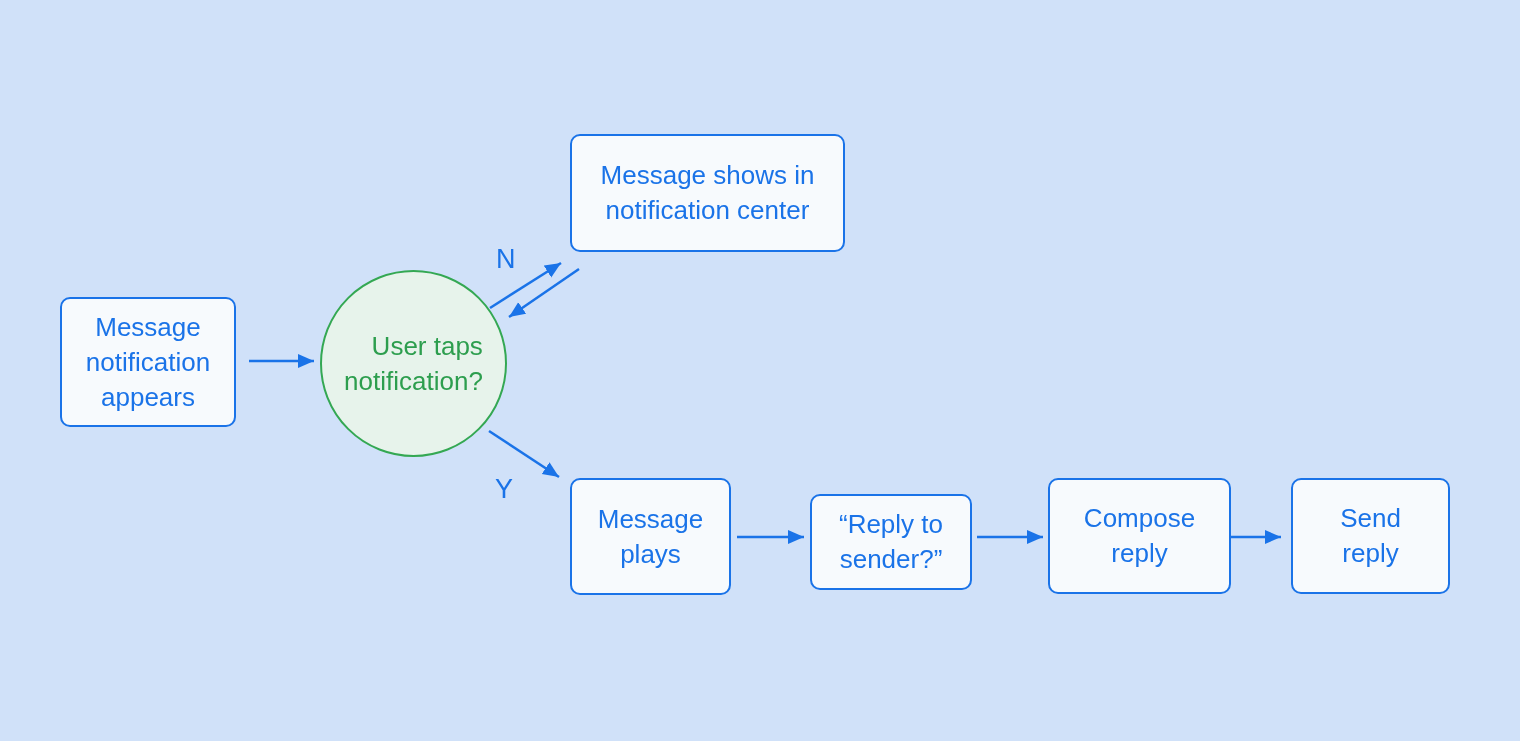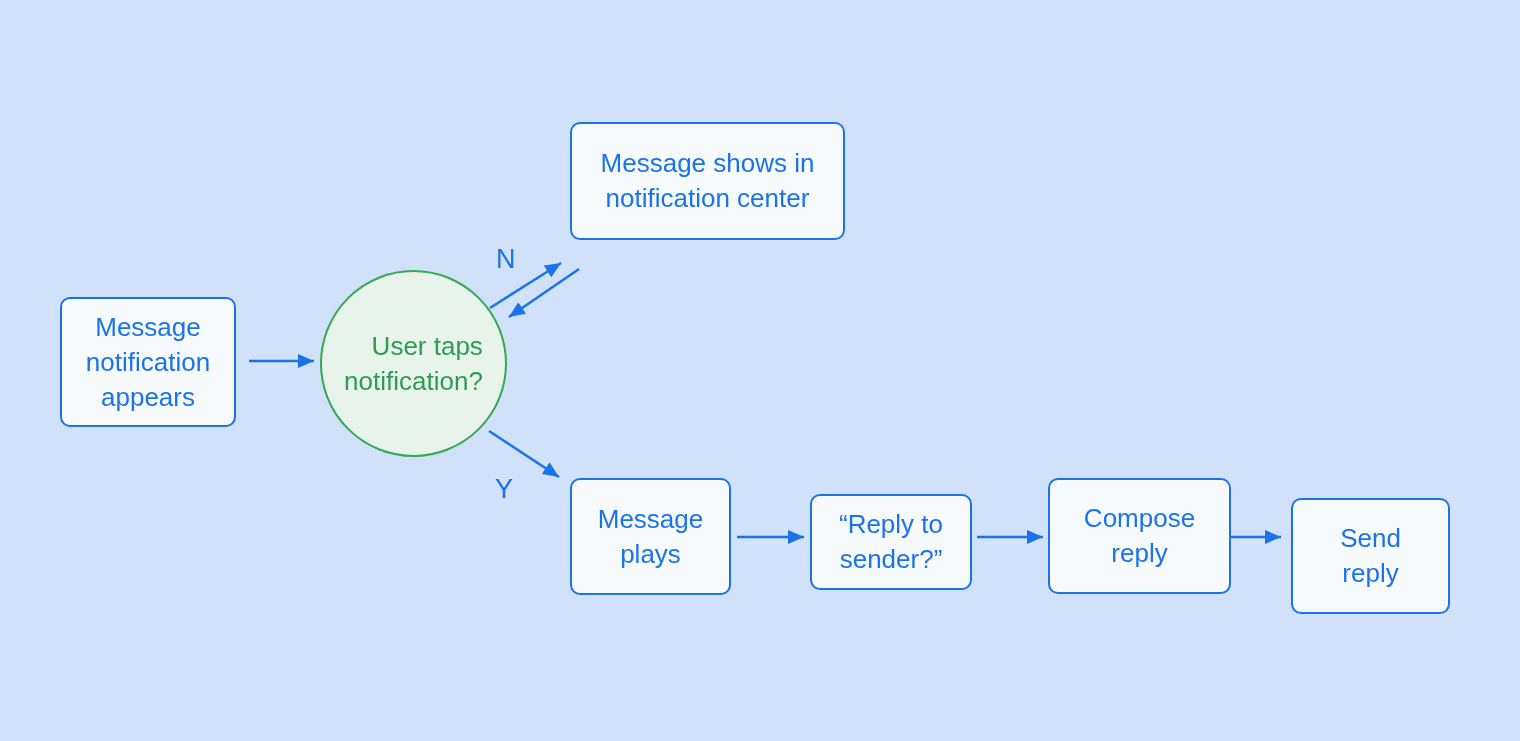--- a/index.html
+++ b/index.html
@@ -82,41 +82,41 @@
     <span class="node-label">Message
 notification
 appears</span>
   </div>
 
   <div class="node decision" style="left:320px; top:270px; width:187px; height:187px;">
     <span class="node-label">User taps
 notification?</span>
   </div>
 
-  <div class="node" style="left:570px; top:122px; width:275px; height:118px;">
+  <div class="node" style="left:570px; top:134px; width:275px; height:118px;">
     <span class="node-label">Message shows in
 notification center</span>
   </div>
 
   <div class="node" style="left:570px; top:478px; width:161px; height:117px;">
     <span class="node-label">Message
 plays</span>
   </div>
 
   <div class="node" style="left:810px; top:478px; width:162px; height:96px;margin-top:16px;">
     <span class="node-label">“Reply to
 sender?”</span>
   </div>
 
   <div class="node" style="left:1048px; top:478px; width:183px; height:116px;">
     <span class="node-label">Compose
 reply</span>
   </div>
 
-  <div class="node" style="left:1291px; top:478px; width:159px; height:116px;margin-top:20px;">
+  <div class="node" style="left:1291px; top:478px; width:159px; height:116px;">
     <span class="node-label">Send
 reply</span>
   </div>
 
   <div class="edge-label" style="left:496px; top:246px;">N</div>
 
   <div class="edge-label" style="left:495px; top:476px;">Y</div>
 
 </div>
 

